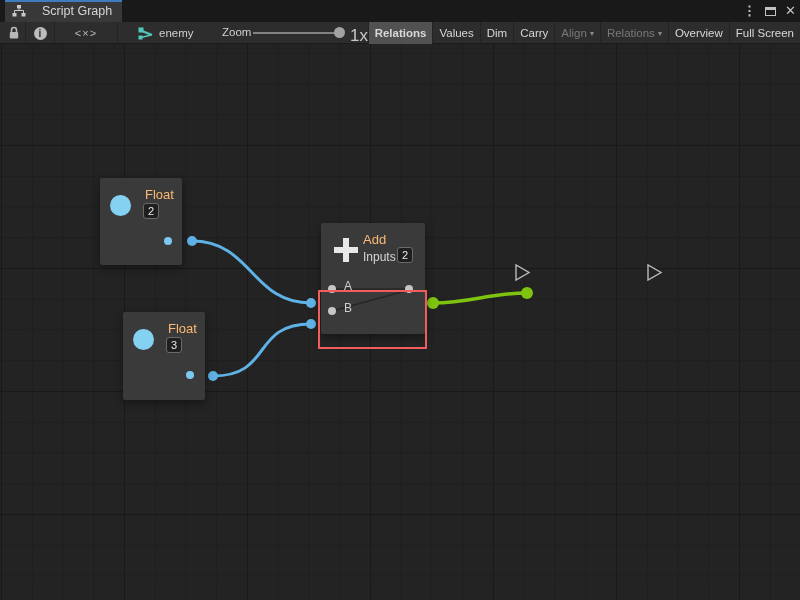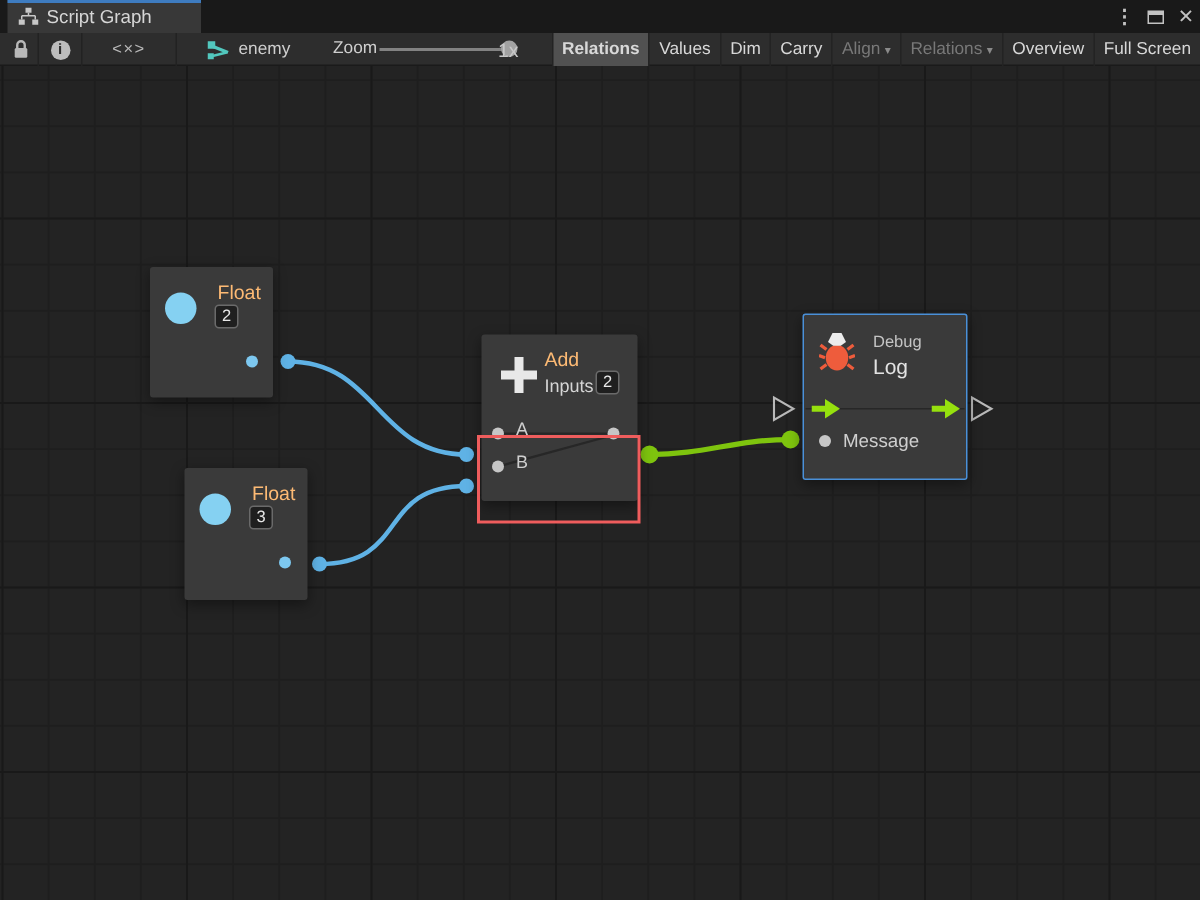--- a/index.html
+++ b/index.html
@@ -2,43 +2,43 @@
 <html><head>
 <meta charset="utf-8">
 <style>
   * { margin:0; padding:0; box-sizing:border-box; }
   html,body { width:800px; height:600px; overflow:hidden; background:#232323;
               font-family:"Liberation Sans", sans-serif; }
   .app { position:relative; width:800px; height:600px; }
 
   
   .tabbar { position:absolute; left:0; top:0; width:800px; height:22px; background:#191919; }
-  .tab { position:absolute; left:5px; top:0; width:129px; height:22px; background:#383838;
-         display:flex; align-items:center; gap:5px; padding-left:7px; }
+  .tab { position:absolute; left:5px; top:0; width:117px; height:22px; background:#383838;
+         display:flex; align-items:center; gap:16px; padding-left:7px; }
   .tab::before { content:""; position:absolute; left:0; top:0; width:100%; height:2px; background:#3e7cc0; }
   .tab-label { font-size:12.5px; color:#d6d6d6; white-space:nowrap; }
   .win-controls { position:absolute; right:4px; top:0; height:22px; display:flex; align-items:center; gap:9px; }
   .menu-dots { color:#c2c2c2; font-size:13px; font-weight:bold; line-height:22px; }
   .max-box { display:inline-block; width:11px; height:9px; border:1.5px solid #c2c2c2; border-top:3px solid #c2c2c2; }
   .close-x { color:#c2c2c2; font-size:13px; line-height:22px; }
 
   
   .toolbar { position:absolute; left:0; top:22px; width:800px; height:22px; background:#2d2d2d;
              border-bottom:1px solid #1a1a1a; }
   .tsep { position:absolute; top:0; width:1px; height:22px; background:#222; }
   .ticon { position:absolute; top:0; height:22px; display:flex; align-items:center; justify-content:center; }
   .info-circle { width:13px; height:13px; border-radius:50%; background:#bcbcbc; color:#2c2c2c;
                  font-size:10px; font-weight:bold; display:flex; align-items:center; justify-content:center; }
   .code-label { font-size:11px; color:#b8b8b8; letter-spacing:1px; }
   .graph-ref { position:absolute; left:138px; top:0; height:22px; display:flex; align-items:center; gap:5px; }
   .graph-ref-label { font-size:11.5px; color:#cfcfcf;text-align:center; }
   .zoom-label { position:absolute; left:222px; top:4px; font-size:11.5px; color:#cfcfcf; }
   .zoom-track { position:absolute; left:253px; top:10px; width:86px; height:2px; background:#828282; }
   .zoom-handle { position:absolute; left:334px; top:5px; width:11px; height:11px; border-radius:50%; background:#a2a2a2; }
-  .zoom-value { position:absolute; left:332px; top:4px; font-size:13px; color:#c8c8c8; }
+  .zoom-value { position:absolute; left:350px; top:4px; font-size:17px; color:#c8c8c8; }
   .tb-buttons { position:absolute; right:0; top:0; height:22px; display:flex; }
   .tb-btn { border-left:1px solid #232323; padding:0 6px; line-height:21px; font-size:11.5px;
             color:#d8d8d8; white-space:nowrap; display:flex; align-items:center; gap:3px; }
   .tb-btn.active { background:#515151;font-weight:bold; }
   .tb-btn.disabled { color:#787878; }
   .dd-arrow { font-size:8px; color:#8a8a8a; }
 
   
   .canvas { position:absolute; left:0; top:44px; width:800px; height:556px; background-color:#232323;
     background-image:
@@ -209,35 +209,15 @@
       <div class="val-box" style="left:76px; top:24px;">2</div>
       <div class="port gray" style="left:7px; top:62px;"></div>
       <div class="port-label" style="left:23px; top:56px;">A</div>
       <div class="port gray" style="left:84px; top:62px;"></div>
       <div class="port gray" style="left:7px; top:84px;"></div>
       <div class="port-label" style="left:23px; top:78px;">B</div>
     </div>
 
     <div class="red-rect"></div>
 
-    <div class="node node-debug">
-      <svg style="position:absolute; left:10px; top:11px;" width="24" height="28" viewBox="0 0 24 28">
-        <path d="M5,12 L1,9 M4,17.5 L0,16 M5,22 L1,25 M19,12 L23,9 M20,17.5 L24,16 M19,22 L23,25" stroke="#ee5c3c" stroke-width="2.2"></path>
-        <ellipse cx="12" cy="17.5" rx="7.5" ry="8.5" fill="#ee5c3c"></ellipse>
-        <polygon points="6,7 9,1 15,1 18,7 14.5,9.5 9.5,9.5" fill="#ececec"></polygon>
-      </svg>
-      <div class="debug-cat">Debug</div>
-      <div class="debug-title">Log</div>
-      <div class="flow-line"></div>
-      <svg class="flow-arrow" style="left:5px;" width="20" height="15" viewBox="0 0 20 15">
-        <path d="M0,7.5 H10" stroke="#96e00e" stroke-width="4"></path>
-        <polygon points="9,1 9,14 19,7.5" fill="#96e00e"></polygon>
-      </svg>
-      <svg class="flow-arrow" style="left:85px;" width="20" height="15" viewBox="0 0 20 15">
-        <path d="M0,7.5 H10" stroke="#96e00e" stroke-width="4"></path>
-        <polygon points="9,1 9,14 19,7.5" fill="#96e00e"></polygon>
-      </svg>
-      <div class="port gray" style="left:10px; top:80px;"></div>
-      <div class="port-label" style="left:26px; top:77px; font-size:12.5px;">Message</div>
-    </div>
 
   </div>
 </div>
 
 </body></html>

